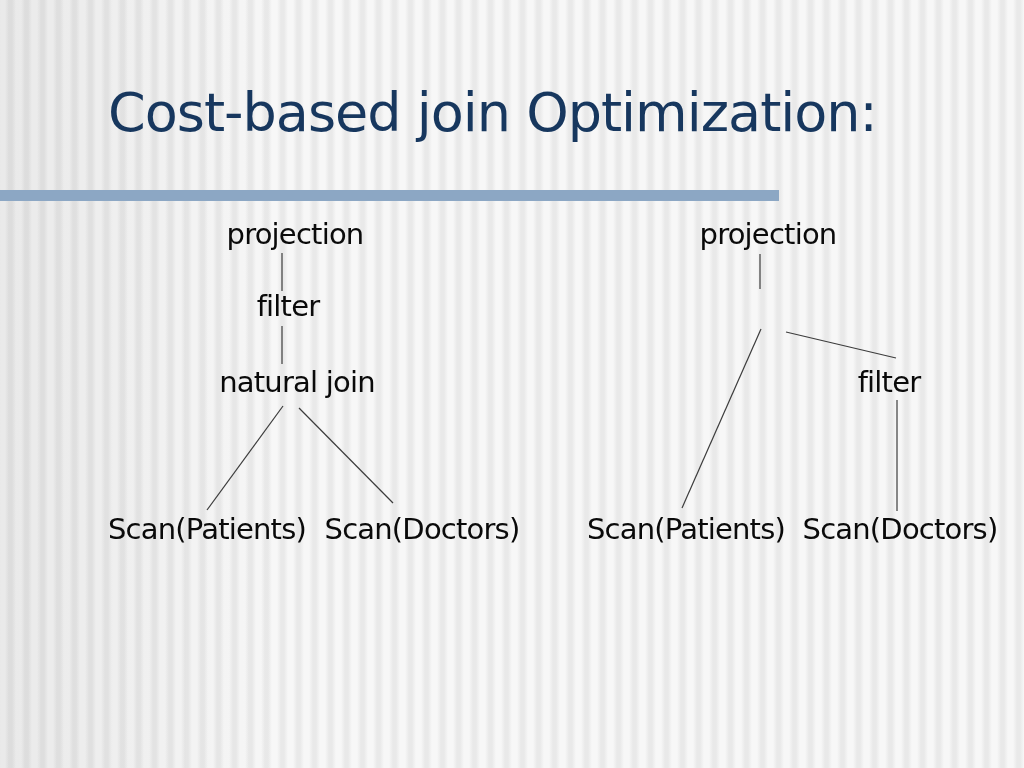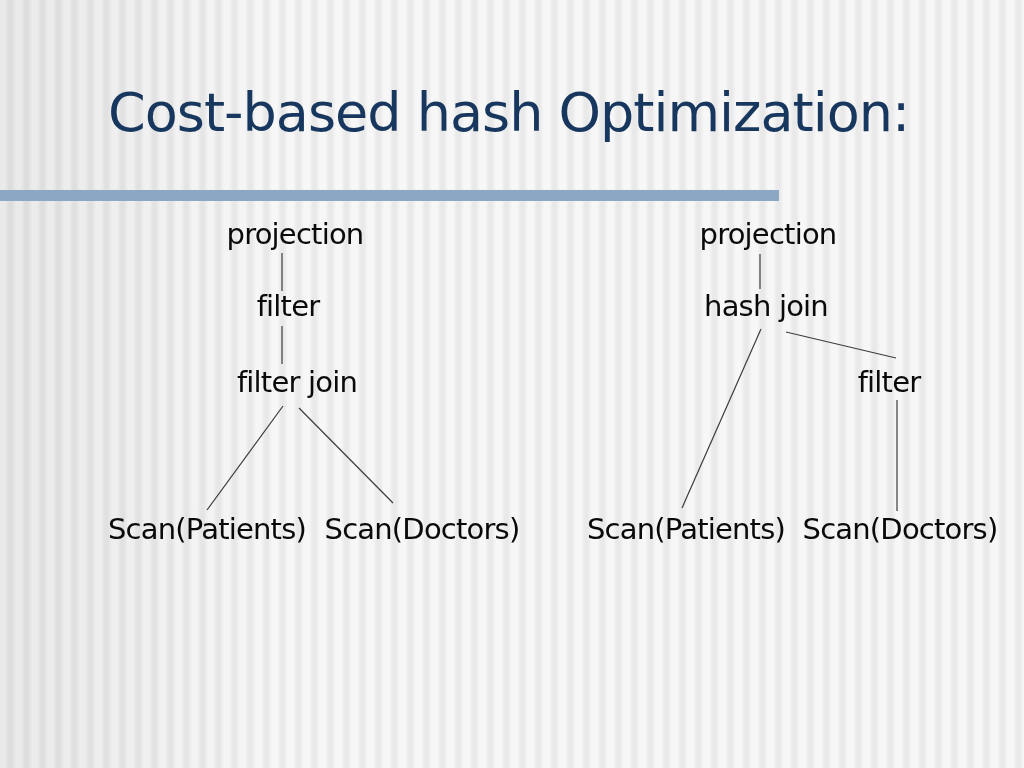--- a/index.html
+++ b/index.html
@@ -64,43 +64,42 @@
     line-height: 1.15;
     text-align: center;
   }
 </style>
 </head>
 <body>
 
 <div class="slide">
 
   <h1 class="title">
-    <span class="line">Cost-based hash Optimization:</span>
+    <span class="line">Cost-based join Optimization:</span>
   </h1>
 
   <div class="rule"></div>
 
   <svg class="edges" viewBox="0 0 1024 768" xmlns="http://www.w3.org/2000/svg">
 
     <line x1="282" y1="253" x2="282" y2="291"></line>
     <line x1="282" y1="326" x2="282" y2="364"></line>
     <line x1="283" y1="406" x2="207" y2="510"></line>
     <line x1="299" y1="408" x2="393" y2="503"></line>
 
     <line x1="760" y1="254" x2="760" y2="289"></line>
     <line x1="761" y1="329" x2="682" y2="508"></line>
     <line x1="786" y1="332" x2="896" y2="358"></line>
     <line x1="897" y1="400" x2="897" y2="511"></line>
   </svg>
 
   <div class="node" style="left:295px; top:218px">projection</div>
   <div class="node" style="left:288px; top:290px">filter</div>
-  <div class="node" style="left:297px; top:366px">filter join</div>
+  <div class="node" style="left:297px; top:366px">natural join</div>
   <div class="node" style="left:207px; top:513px">Scan(Patients)</div>
   <div class="node" style="left:422px; top:513px">Scan(Doctors)</div>
 
   <div class="node" style="left:768px; top:218px">projection</div>
-  <div class="node" style="left:766px; top:290px">hash join</div>
   <div class="node" style="left:889px; top:366px">filter</div>
   <div class="node" style="left:686px; top:513px">Scan(Patients)</div>
   <div class="node" style="left:900px; top:513px">Scan(Doctors)</div>
 
 </div>
 
 </body></html>

